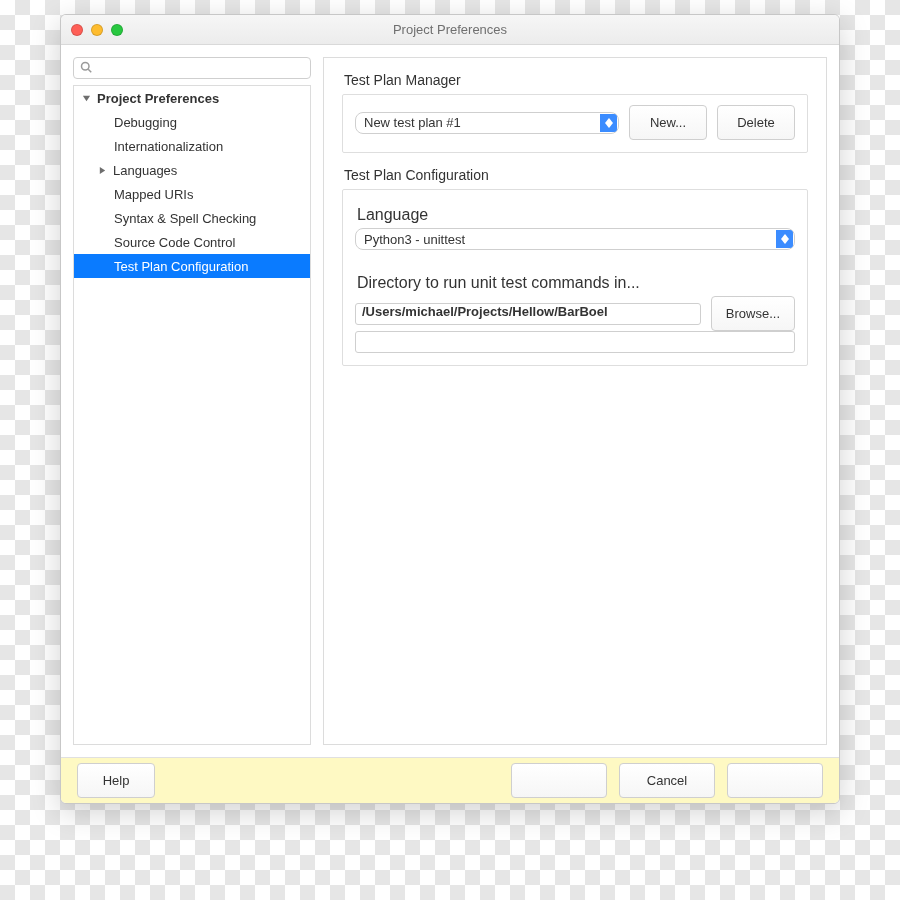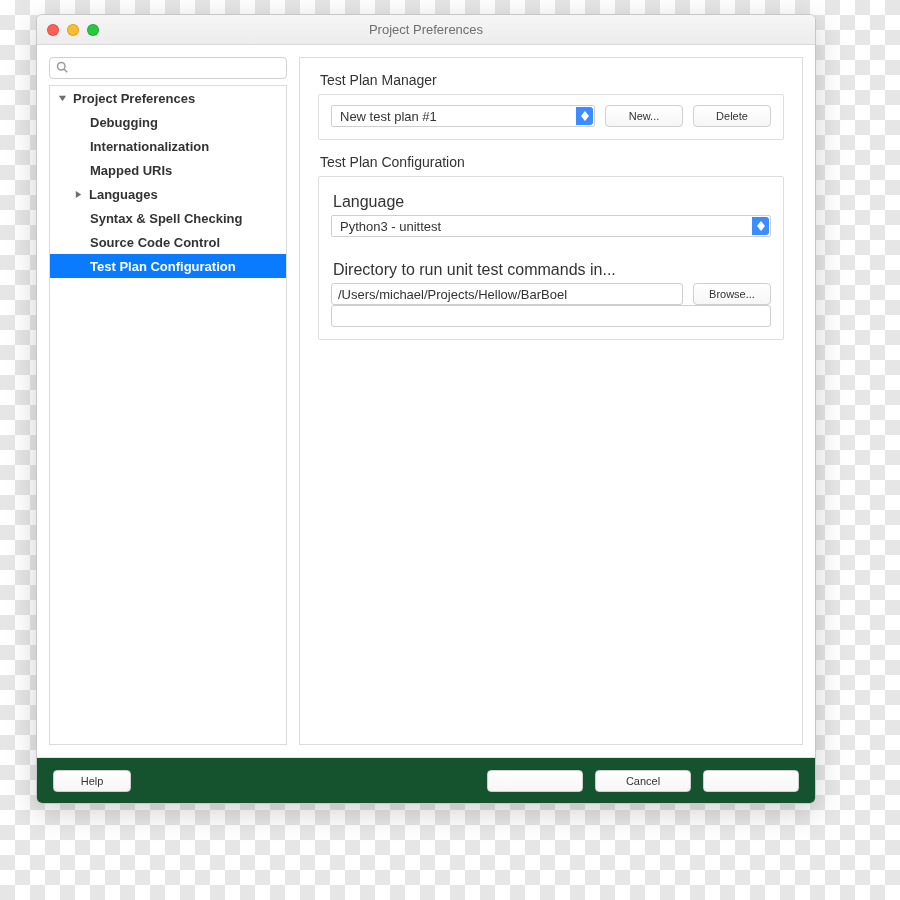--- a/index.html
+++ b/index.html
@@ -11,21 +11,21 @@
     background-image:
       linear-gradient(45deg, #e6e6e6 25%, transparent 25%),
       linear-gradient(-45deg, #e6e6e6 25%, transparent 25%),
       linear-gradient(45deg, transparent 75%, #e6e6e6 75%),
       linear-gradient(-45deg, transparent 75%, #e6e6e6 75%);
     background-size: 30px 30px;
     background-position: 0 0, 0 15px, 15px -15px, -15px 0;
     background-color: #fff;
   }
   .window {
-    position: absolute; left: 36px; top: 14px;
+    position: absolute; left: 60px; top: 14px;
     width: 780px; height: 790px;
     background: #fff;
     border: 1px solid #c7c7c7;
     border-radius: 6px;
     box-shadow: 0 8px 30px rgba(0,0,0,.18);
     display: flex; flex-direction: column;
     overflow: hidden;
   }
   .titlebar {
     height: 30px;
@@ -51,57 +51,57 @@
   .search svg { width:12px; height:12px; stroke:#9a9a9a; fill:none; stroke-width:2; }
   .search input { border:none; outline:none; flex:1; margin-left:6px; font-size:13px; }
   .tree {
     flex:1; border:1px solid #dcdcdc; background:#fff; overflow:auto;
   }
   .tree-row {
     height: 24px; display:flex; align-items:center; padding-left: 8px;
     user-select:none; white-space:nowrap;
   }
   .tree-row.header { font-weight:600; }
-  .tree-row.child { padding-left: 40px; font-weight: bold; }
+  .tree-row.child { padding-left: 40px; }
   .tree-row.selected { background:#0a7bff; color:#fff; }
   .tri { width: 9px; height:9px; margin-right:6px; }
   .tri svg { display:block; }
   .content {
     flex:1; border:1px solid #dcdcdc; background:#fff;
     padding: 10px 18px;
   }
   .section-title { font-size:14px; margin: 4px 0 6px 2px; }
   .group {
     border:1px solid #dedede; border-radius:2px;
     padding: 10px 12px 12px; margin-bottom: 14px;
   }
   .row { display:flex; align-items:center; gap: 10px; }
   .popup {
-    height: 22px; background:#fff; border:1px solid #cfcfcf; border-radius:2px;
+    height: 22px; background:#fff; border:1px solid #cfcfcf; border-radius:8px;
     display:flex; align-items:center; padding: 0 20px 0 8px; position:relative;
     font-size:13px;
   }
   .popup .arrows {
     position:absolute; right:1px; top:1px; bottom:1px; width:17px;
     background:#3b8cff; border-radius: 0 3px 3px 0;
     display:flex; flex-direction:column; align-items:center; justify-content:center;
   }
   .popup .arrows svg { width:8px; height:5px; }
   .btn {
-    height:22px; padding:0 14px; border:1px solid #cfcfcf; border-radius:4px;
-    background:linear-gradient(#fff,#f6f6f6); font-size:11px; color:#333;
+    height:35px; padding:0 14px; border:1px solid #cfcfcf; border-radius:4px;
+    background:linear-gradient(#fff,#f6f6f6); font-size:13px; color:#333;
     display:inline-flex; align-items:center; justify-content:center; min-width: 78px;
   }
   .label { font-size:16px; margin: 6px 0 4px 2px; }
   .textfield {
     height:22px; border:1px solid #cfcfcf; border-radius:3px; background:#fff;
-    padding:0 6px; font-size:13px; display:flex; align-items:center; width:100%;
+    padding:0 6px; font-size:13px; display:flex; align-items:flex-start; width:100%;font-weight:bold;
   }
   .footer {
-    height: 46px; border-top:1px solid #e0e0e0; background:#14532d;
+    height: 46px; border-top:1px solid #e0e0e0; background:#fef9c3;
     display:flex; align-items:center; padding: 0 16px; gap:12px;
   }
   .footer .spacer { flex:1; }
 </style>
 </head>
 <body>
 
 <div class="window">
   <div class="titlebar">
     <div class="traffic">
@@ -131,31 +131,31 @@
               </svg>
           </span>
           <span>Project Preferences</span>
         </div>
         <div class="tree-row child">
             <span>Debugging</span>
           </div>
         <div class="tree-row child">
             <span>Internationalization</span>
           </div>
-        <div class="tree-row child">
-            <span>Mapped URIs</span>
-          </div>
         <div class="tree-row child" style="padding-left:24px">
           <span class="tri">
             <svg viewBox="0 0 10 10">
                 <polygon points="2,1 8,5 2,9" fill="#6e6e6e"></polygon>
               </svg>
           </span>
           <span>Languages</span>
         </div>
+        <div class="tree-row child">
+            <span>Mapped URIs</span>
+          </div>
         <div class="tree-row child">
             <span>Syntax &amp; Spell Checking</span>
           </div>
         <div class="tree-row child">
             <span>Source Code Control</span>
           </div>
         <div class="tree-row child selected">
             <span>Test Plan Configuration</span>
           </div>
       </div>

